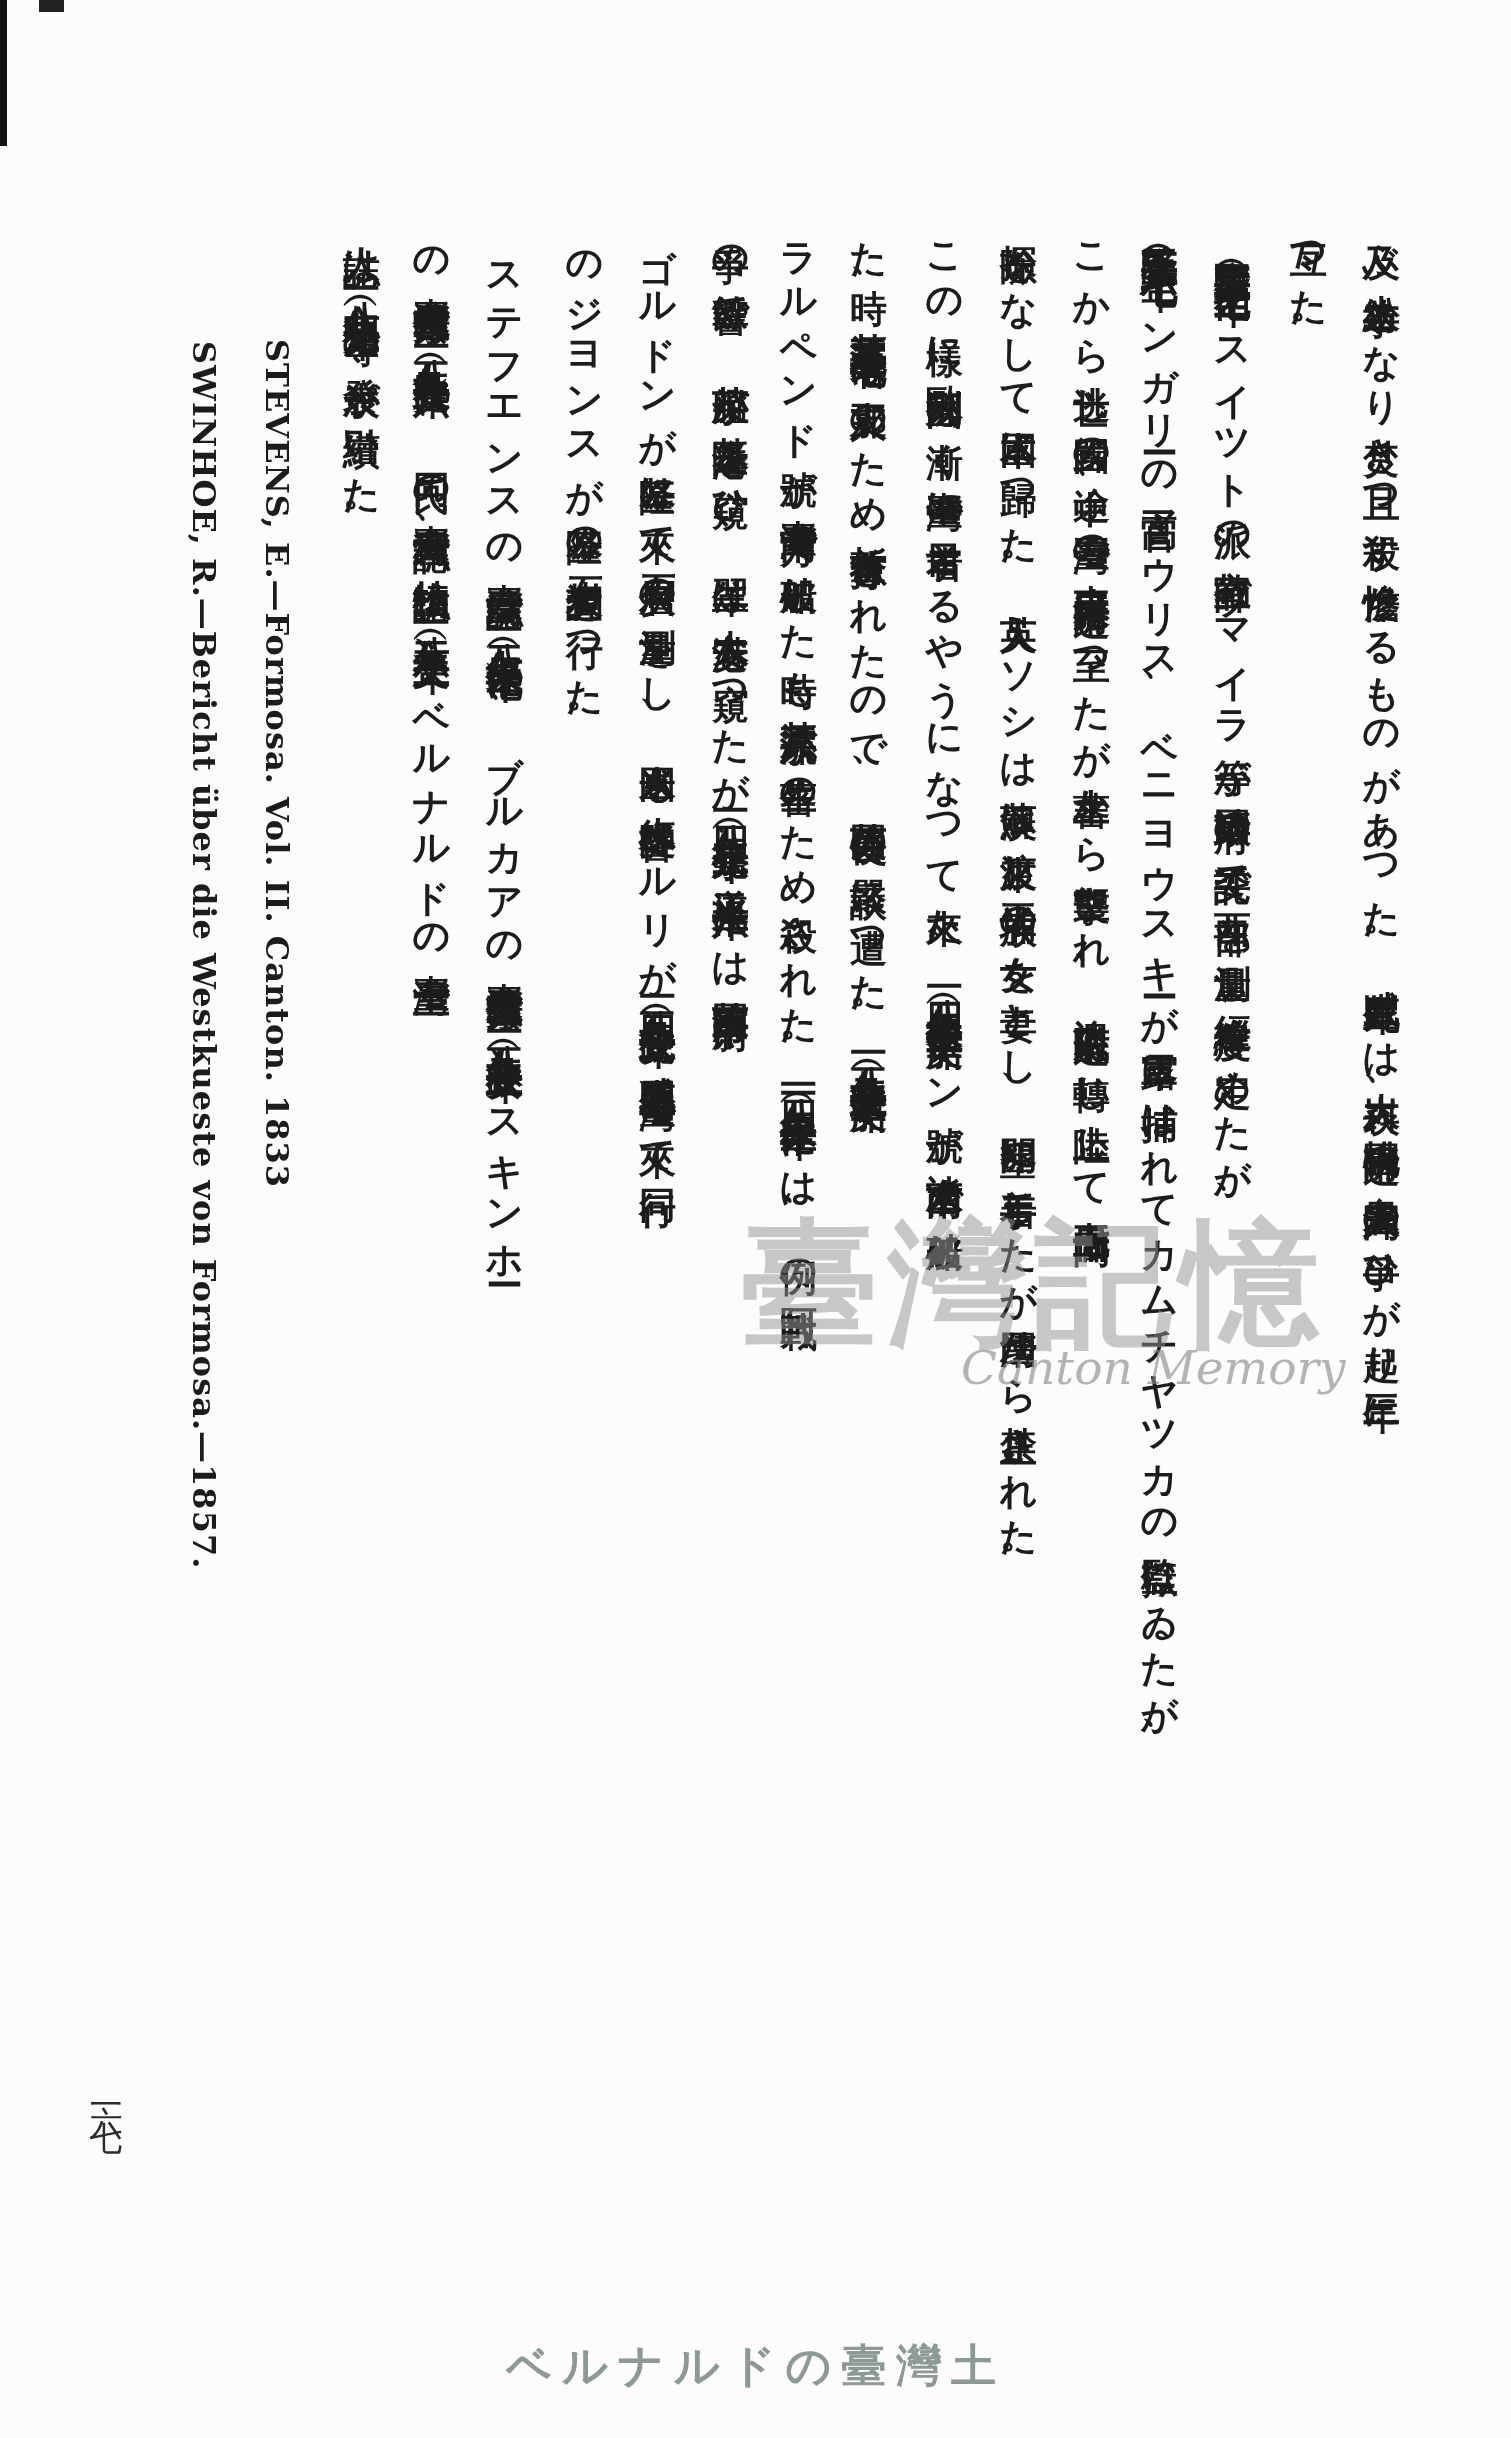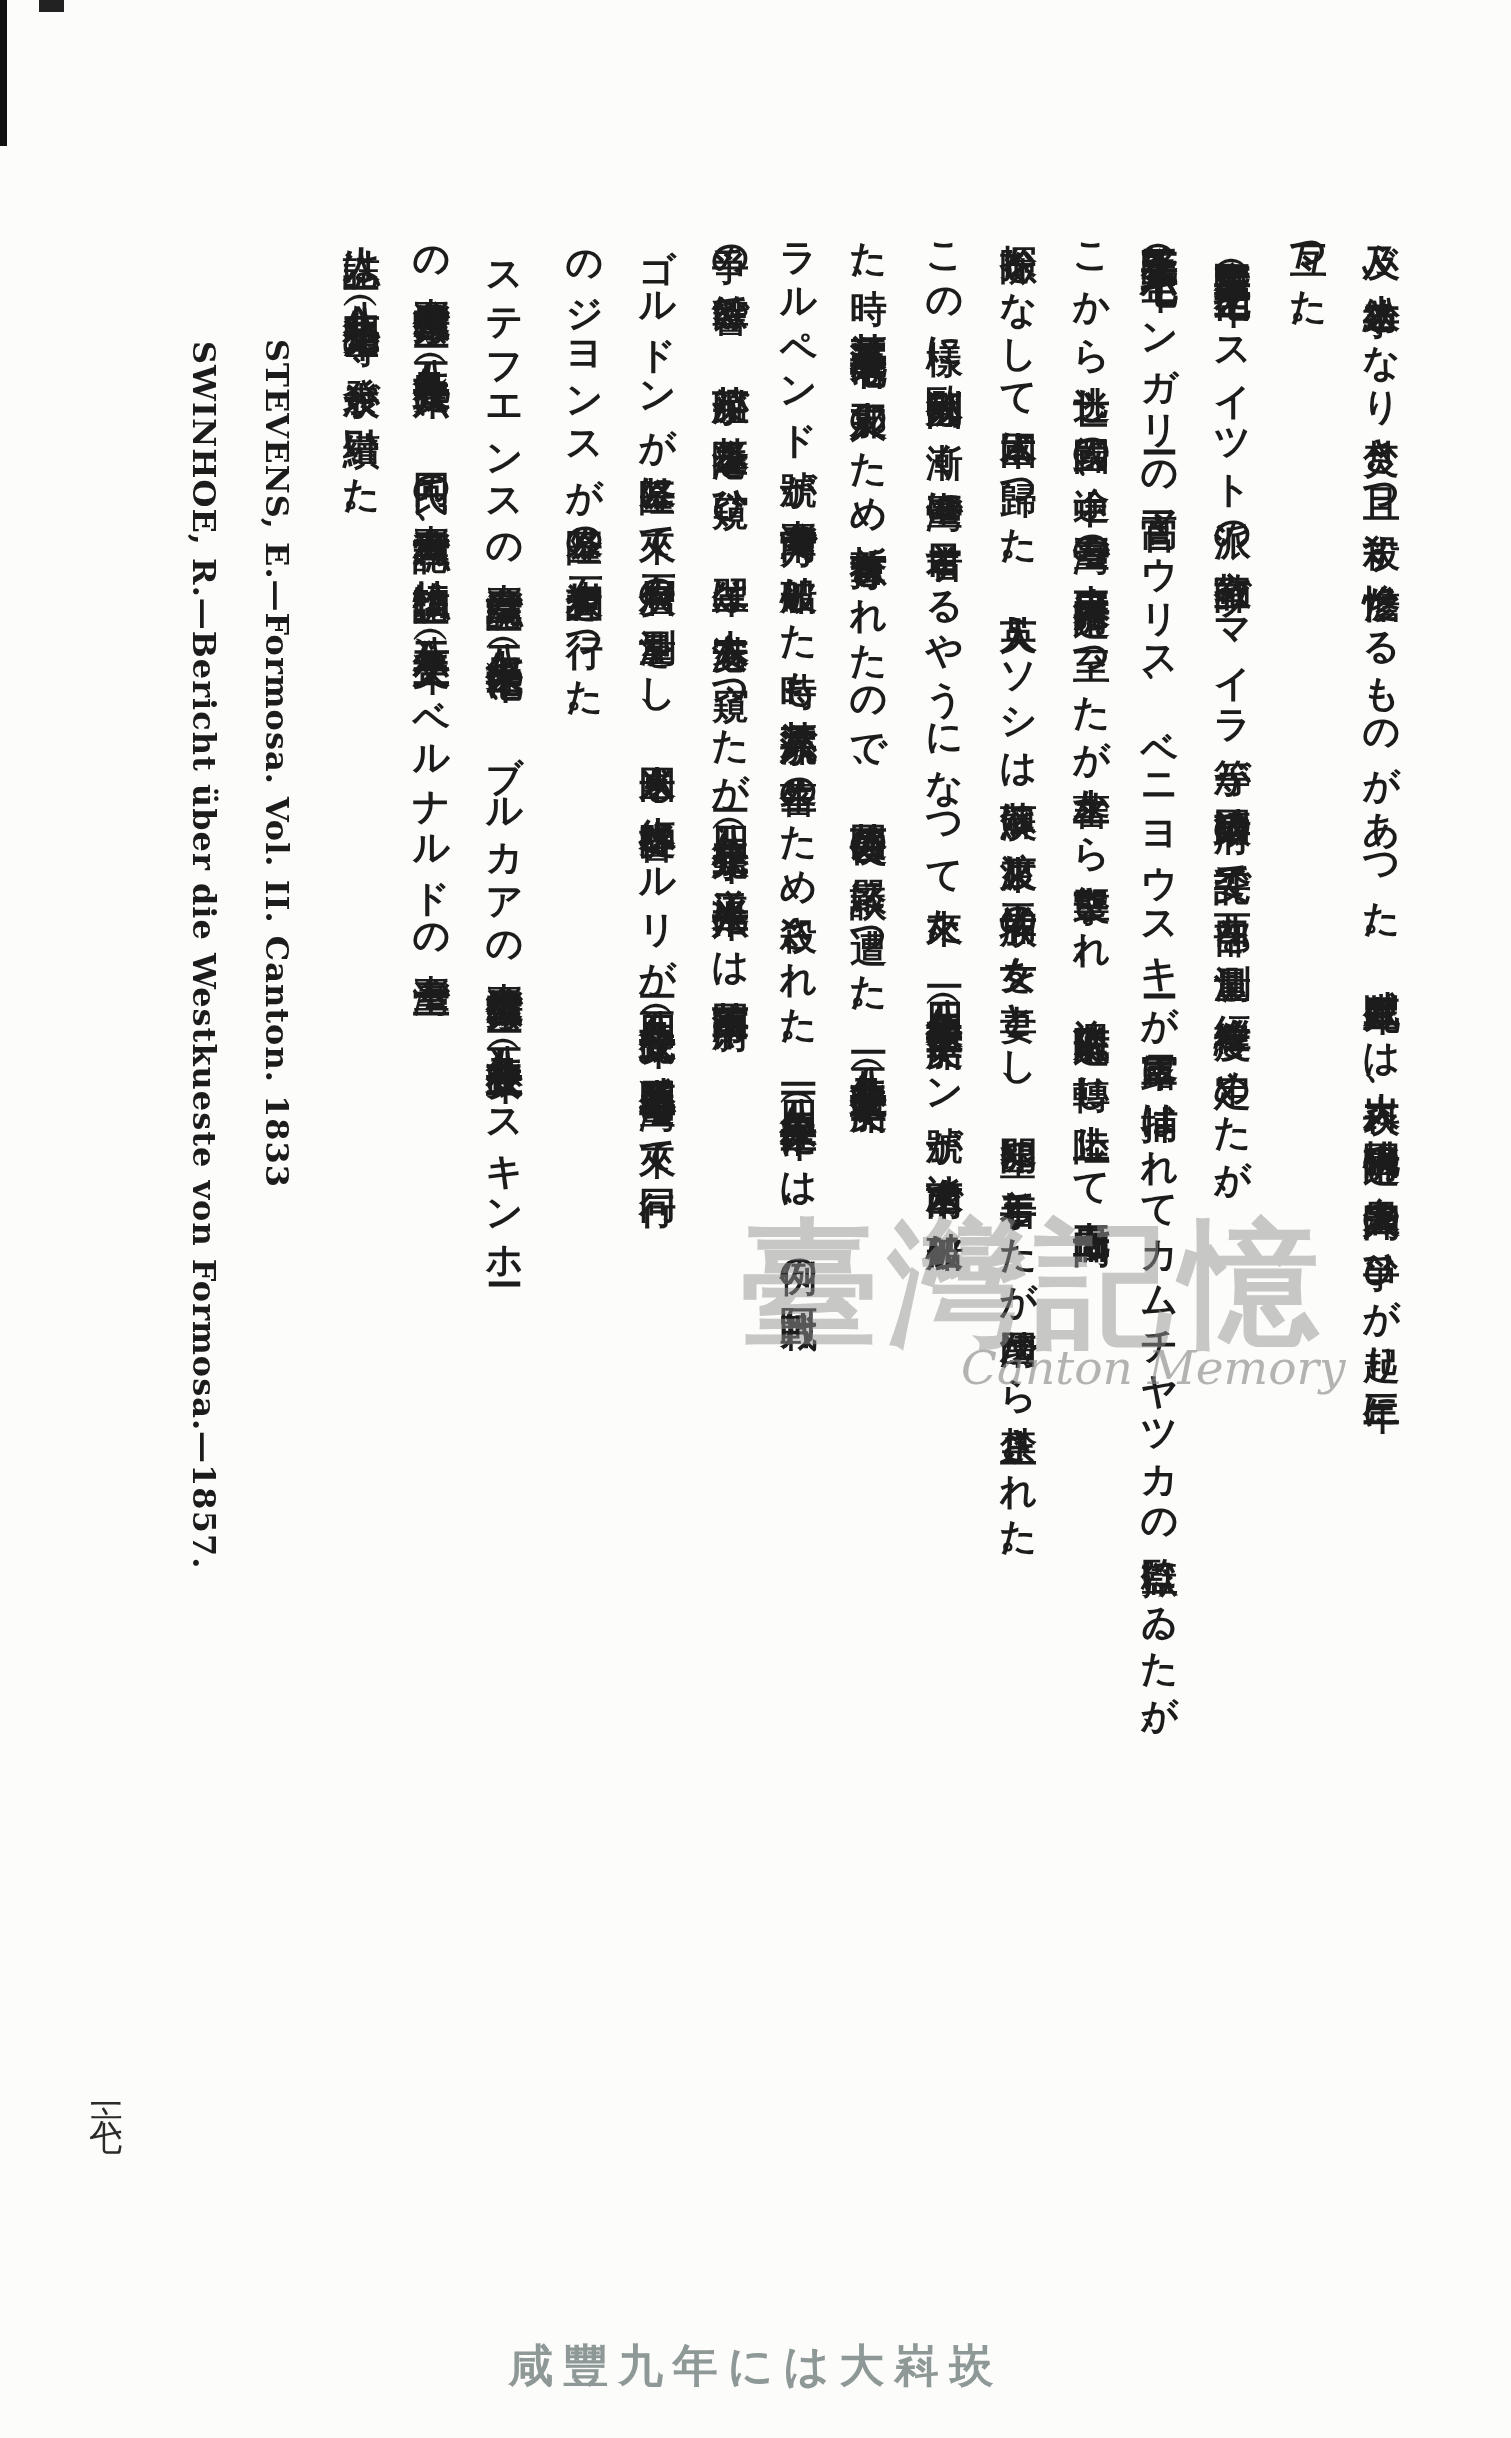--- a/index.html
+++ b/index.html
@@ -108,16 +108,16 @@
   <div class="col" style="left:343px;top:218px;">人誌は一八六八年（明治元年）等の發表が引續いた。</div>
 
   <div class="latin-col" style="left:261px;top:339px;">STEVENS, E.—Formosa. Vol. II. Canton. 1833</div>
   <div class="latin-col" style="left:188px;top:341px;">SWINHOE, R.—Bericht über die Westkueste von Formosa.—1857.</div>
 
   <div class="watermark-main" style="left:741px;top:1214px;">臺灣記憶</div>
   <div class="watermark-sub" style="left:961px;top:1344px;">Canton Memory</div>
 
   <div class="page-number" style="left:90px;top:2079px;">六一七</div>
 
-  <div class="footer-text">咸豐九年には大嵙崁</div>
+  <div class="footer-text">ベルナルドの臺灣土</div>
 
 </div>
 
 
 </body></html>

